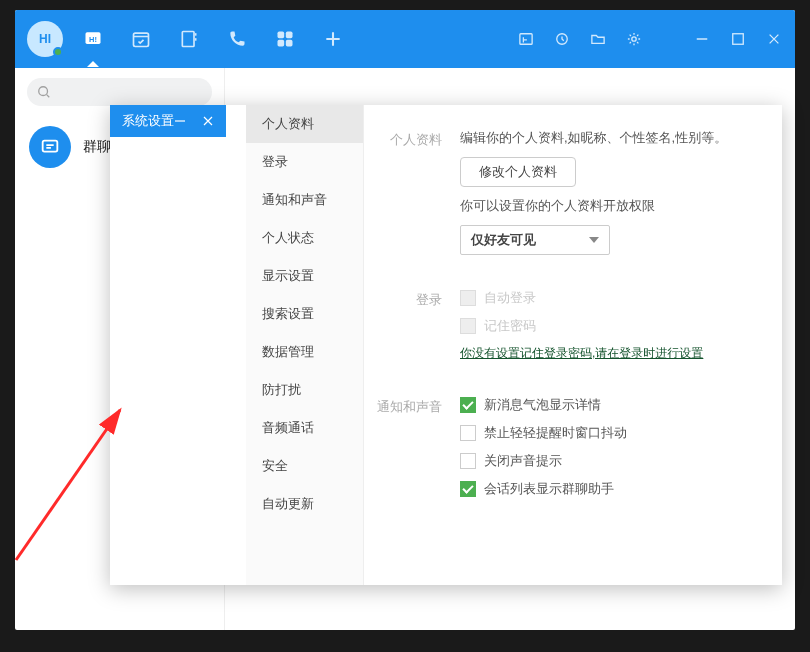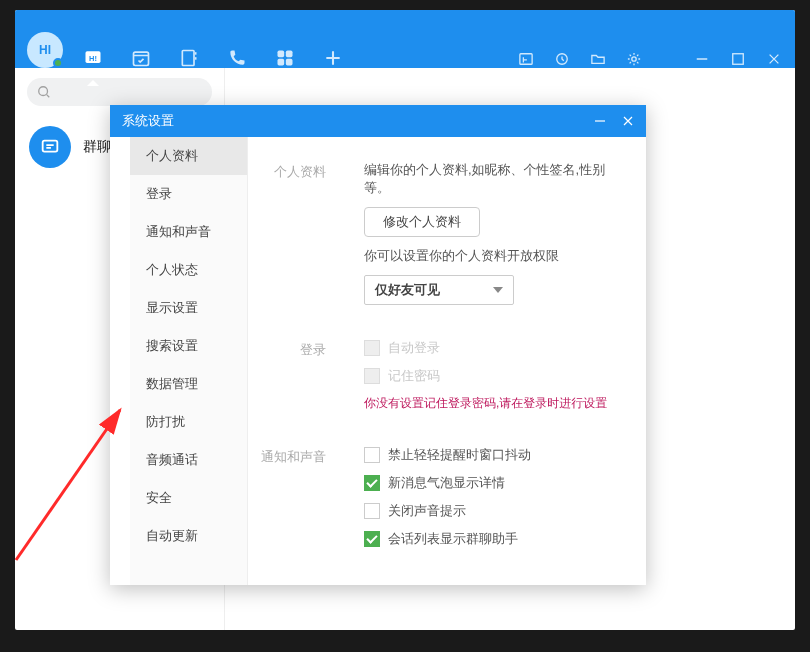--- a/index.html
+++ b/index.html
@@ -1,18 +1,18 @@
 <!DOCTYPE html>
 <html><head>
 <meta charset="utf-8">
 <style>
   * { box-sizing: border-box; margin: 0; padding: 0; font-family: "Microsoft YaHei", Arial, sans-serif; }
   body { background: #1a1a1a; width: 810px; height: 652px; position: relative; overflow: hidden; }
   .main-window { position: absolute; top: 10px; left: 15px; width: 780px; height: 620px; background: #fff; border-radius: 2px; overflow: hidden; display: flex; flex-direction: column; }
-  .titlebar { height: 58px; background: #1e8eee; display: flex; align-items: flex-end; padding: 0 12px; }
+  .titlebar { height: 58px; background: #1e8eee; display: flex; align-items: center; padding: 0 12px; }
   .avatar { width: 36px; height: 36px; border-radius: 50%; background: #c8e8ff; position: relative; display:flex; align-items:center; justify-content:center; margin-right: 20px; }
   .avatar .hi { color:#1e8eee; font-weight:bold; font-size:12px; }
   .status-dot { position: absolute; bottom: 0; right: 0; width: 10px; height: 10px; background: #4caf50; border: 2px solid #1e8eee; border-radius: 50%; }
   .nav-icons { display: flex; gap: 28px; align-items:center; }
   .nav-icon { width: 20px; height: 20px; color: #d2e9fd; cursor: pointer; display:flex; align-items:center; justify-content:center; position:relative; }
   .nav-icon.active { color: #fff; }
   .nav-icon svg { width: 20px; height: 20px; fill: currentColor; }
   .active-marker { position:absolute; bottom:-18px; left:50%; transform:translateX(-50%); width:0; height:0; border-left:6px solid transparent; border-right:6px solid transparent; border-bottom:6px solid #fff; }
   .title-right { margin-left: auto; display:flex; gap:18px; align-items:center; }
   .title-right .ctl { color: #d2e9fd; font-size:14px; cursor:pointer; display:flex; align-items:center; justify-content:center; width:18px; height:18px;}
@@ -21,37 +21,37 @@
   .body-area { flex:1; display:flex; }
   .conv-list { width: 210px; border-right:1px solid #eee; display:flex; flex-direction:column; }
   .search-box { margin:10px 12px; height:28px; background:#f0f1f2; border-radius:14px; display:flex; align-items:center; padding:0 10px; }
   .search-box svg { width:14px; height:14px; fill:#a0a0a0; }
   .conv-item { display:flex; align-items:center; padding:10px 14px; gap:12px; cursor:pointer; }
   .conv-avatar { width:42px; height:42px; border-radius:50%; background:#1e8eee; display:flex; align-items:center; justify-content:center; }
   .conv-avatar svg { width:22px; height:22px; fill:#fff; stroke:#fff; }
   .conv-name { font-size:14px; color:#222; }
 
   
-  .dialog { position:absolute; top:105px; left:110px; width:536px; height:480px; background:#fff; box-shadow: 0 4px 20px rgba(0,0,0,.25); display:flex; flex-direction:column; }
+  .dialog { position:absolute; top:105px; left:110px; width:672px; height:480px; background:#fff; box-shadow: 0 4px 20px rgba(0,0,0,.25); display:flex; flex-direction:row; }
   .dlg-title { height:32px; background:#1e8eee; color:#fff; display:flex; align-items:center; padding:0 12px; font-size:13px; }
   .dlg-title .dlg-ctl { margin-left:auto; display:flex; gap:16px; }
   .dlg-title .dlg-ctl span { cursor:pointer; display:flex; align-items:center; }
   .dlg-body { flex:1; display:flex; overflow:hidden;padding-left:20px; }
   .dlg-sidebar { width:118px; background:#fafafa; border-right:1px solid #eee; overflow:auto; }
   .side-item { padding:10px 16px; font-size:13px; color:#444; cursor:pointer; }
   .side-item.selected { background:#e8e8e8; }
   .dlg-content { flex:1; overflow:auto; padding: 18px 0 18px 0; }
   .section { display:flex; padding: 6px 20px 18px 0; }
   .sec-label { width:96px; text-align:right; color:#aaa; font-size:13px; padding-right:18px; padding-top:2px; flex-shrink:0; }
   .sec-body { flex:1; font-size:13px; color:#555; }
-  .sec-body .row { margin-bottom:10px; display:flex; align-items:center;margin-left:20px; }
+  .sec-body .row { margin-bottom:10px; display:flex; align-items:center; }
   .btn { display:inline-block; border:1px solid #ccc; background:#fff; padding:5px 18px; font-size:13px; color:#444; cursor:pointer; border-radius:4px; }
   .select { display:inline-flex; align-items:center; justify-content:space-between; border:1px solid #ccc; background:#fff; padding:5px 10px; font-size:13px; color:#444; cursor:pointer; width:150px; border-radius:2px;font-weight:bold; }
   .select .caret { width:0; height:0; border-left:5px solid transparent; border-right:5px solid transparent; border-top:6px solid #888; }
-  .hint { color:#be185d; font-size:12px; }
+  .hint { color:#14532d; font-size:12px;text-decoration:underline; }
   .checkbox { display:inline-flex; align-items:center; justify-content:center; width:16px; height:16px; border:1px solid #ccc; margin-right:8px; flex-shrink:0; }
   .checkbox.checked { background:#4caf50; border-color:#4caf50; }
   .checkbox.checked::after { content:""; width:4px; height:8px; border:solid #fff; border-width:0 2px 2px 0; transform:rotate(45deg); margin-top:-2px; }
   .checkbox.disabled { background:#eee; border-color:#ddd; }
   .lbl-disabled { color:#c8c8c8; }
 
   
   .arrow-svg { position:absolute; top:380px; left:8px; pointer-events:none; }
 </style>
 </head>
@@ -236,26 +236,26 @@
           <div class="row">
               <span class="hint">你没有设置记住登录密码,请在登录时进行设置</span>
             </div>
         </div>
       </div>
 
       <div class="section">
         <div class="sec-label">通知和声音</div>
         <div class="sec-body">
           <div class="row">
+              <span class="checkbox checked"></span>
+              <span>新消息气泡显示详情</span>
+            </div>
+          <div class="row">
               <span class="checkbox"></span>
               <span>禁止轻轻提醒时窗口抖动</span>
-            </div>
-          <div class="row">
-              <span class="checkbox checked"></span>
-              <span>新消息气泡显示详情</span>
             </div>
           <div class="row">
               <span class="checkbox"></span>
               <span>关闭声音提示</span>
             </div>
           <div class="row">
               <span class="checkbox checked"></span>
               <span>会话列表显示群聊助手</span>
             </div>
         </div>

